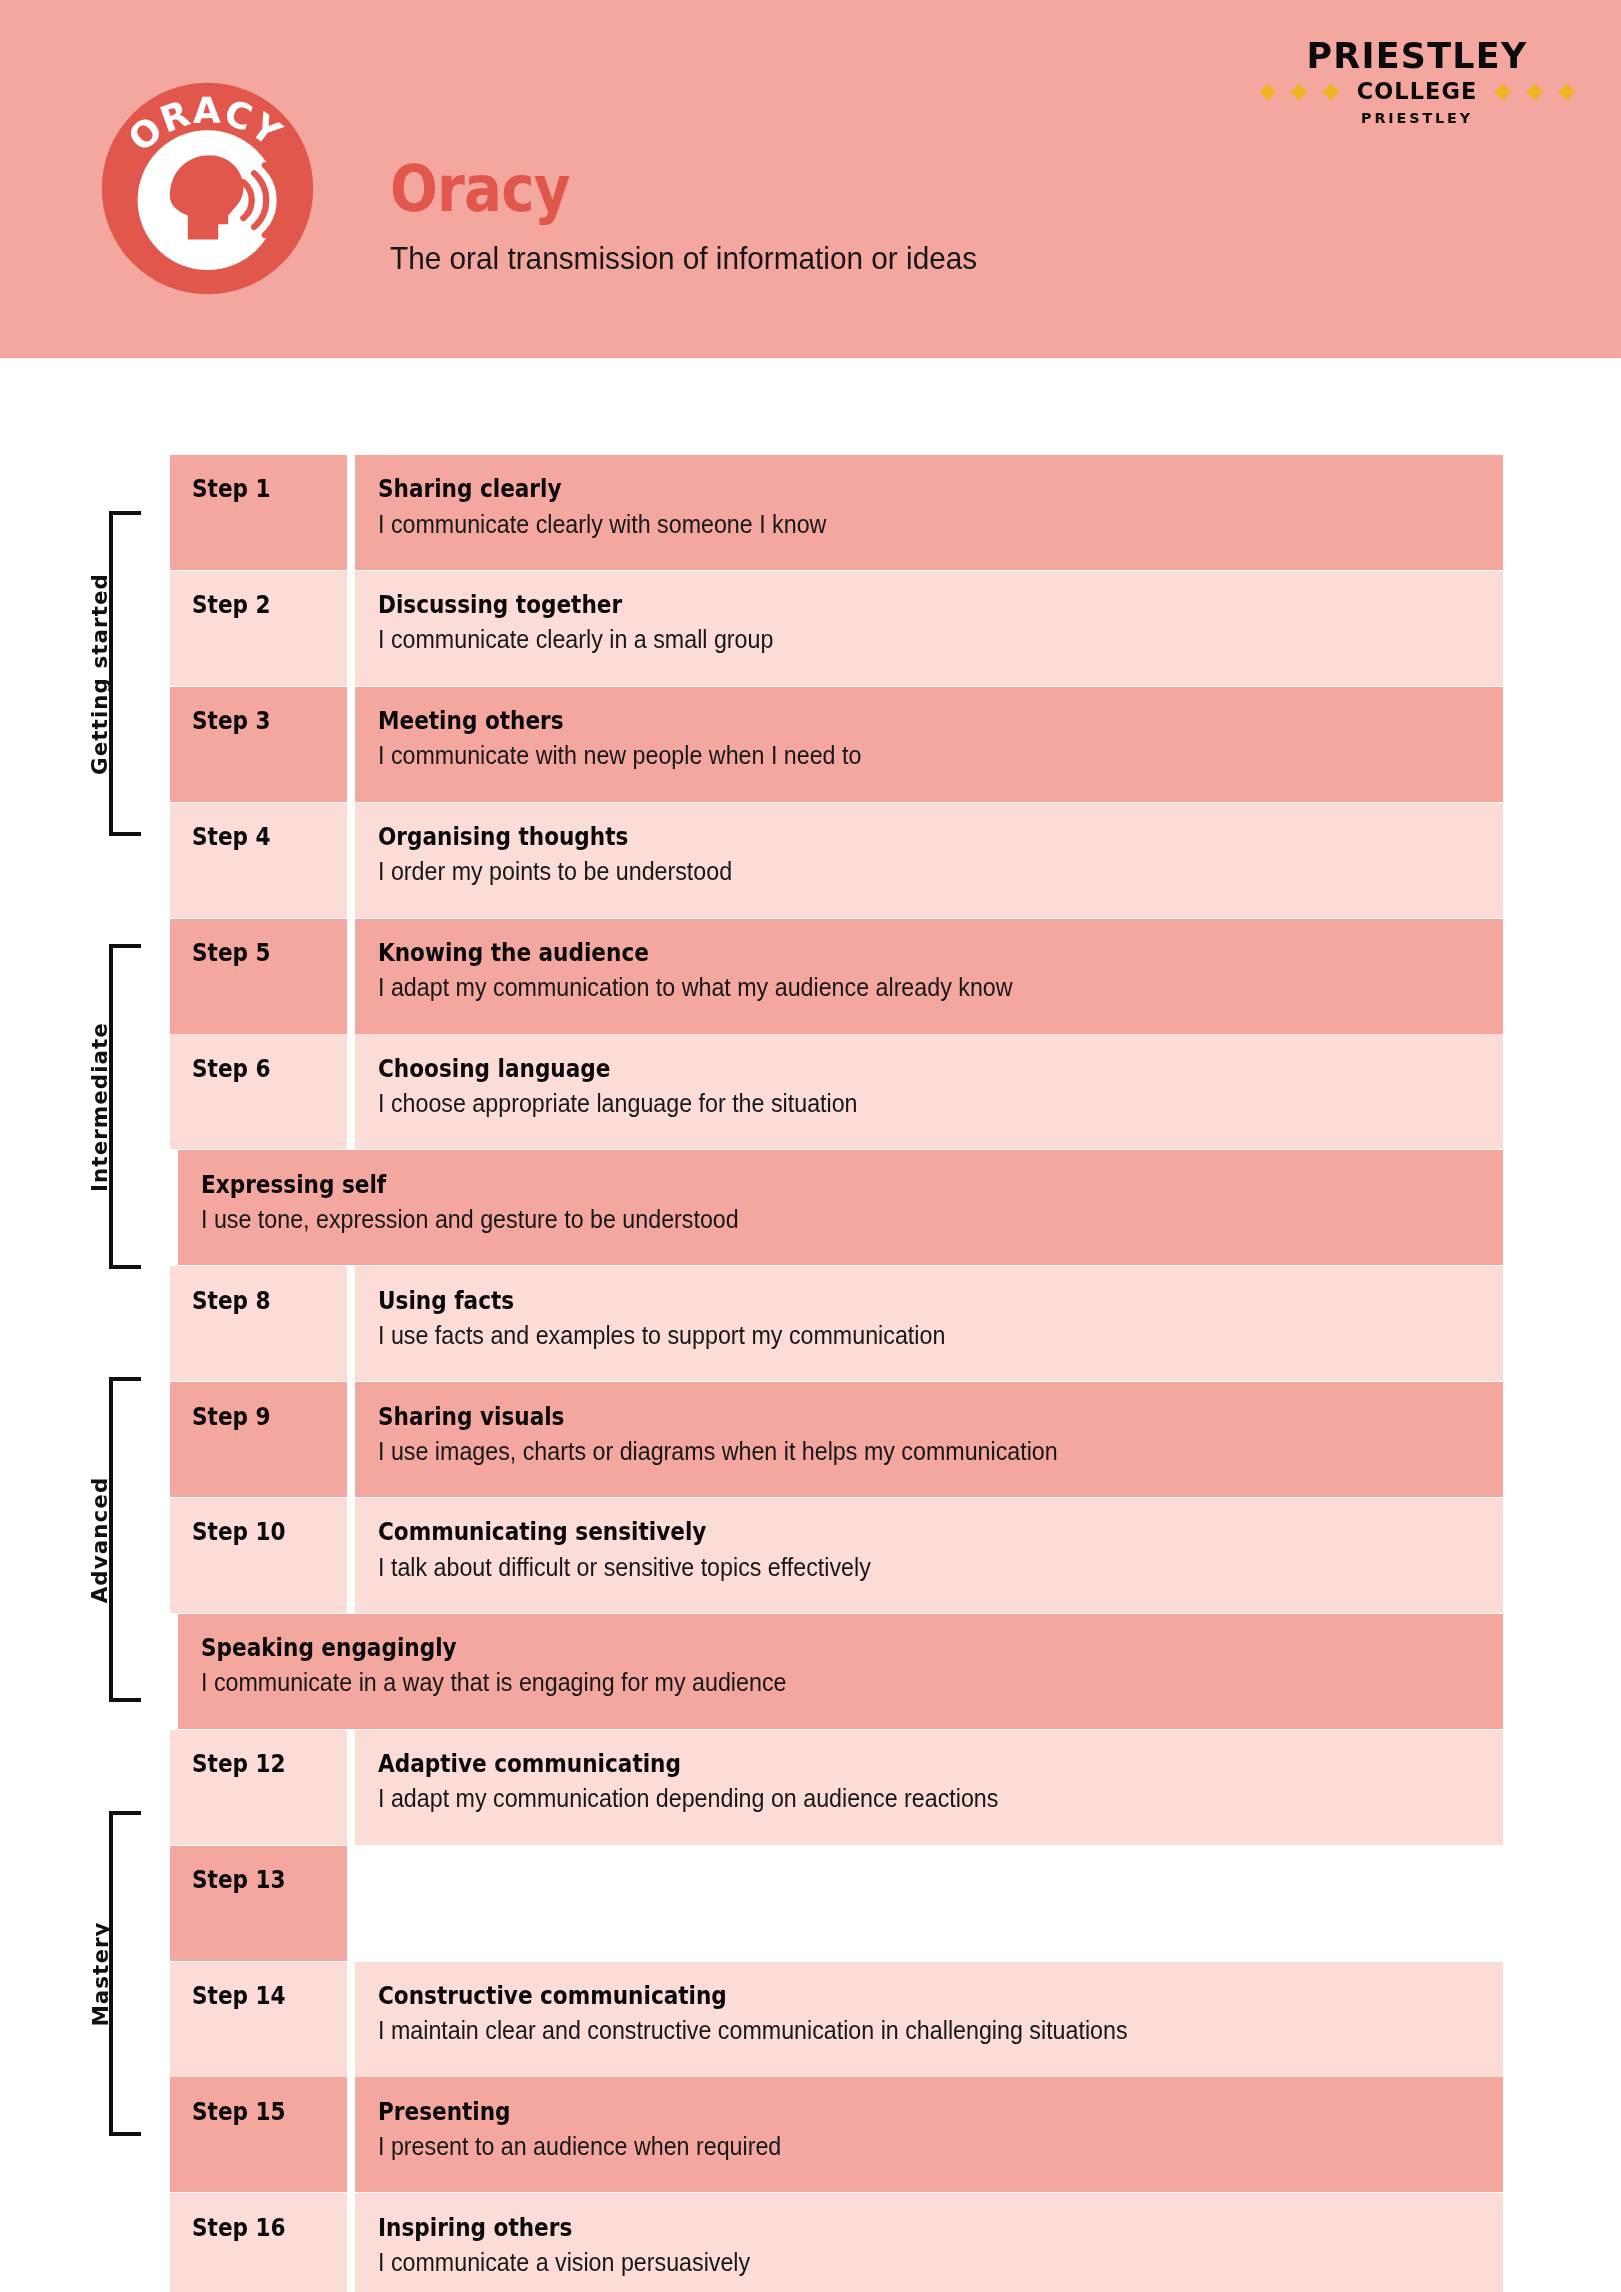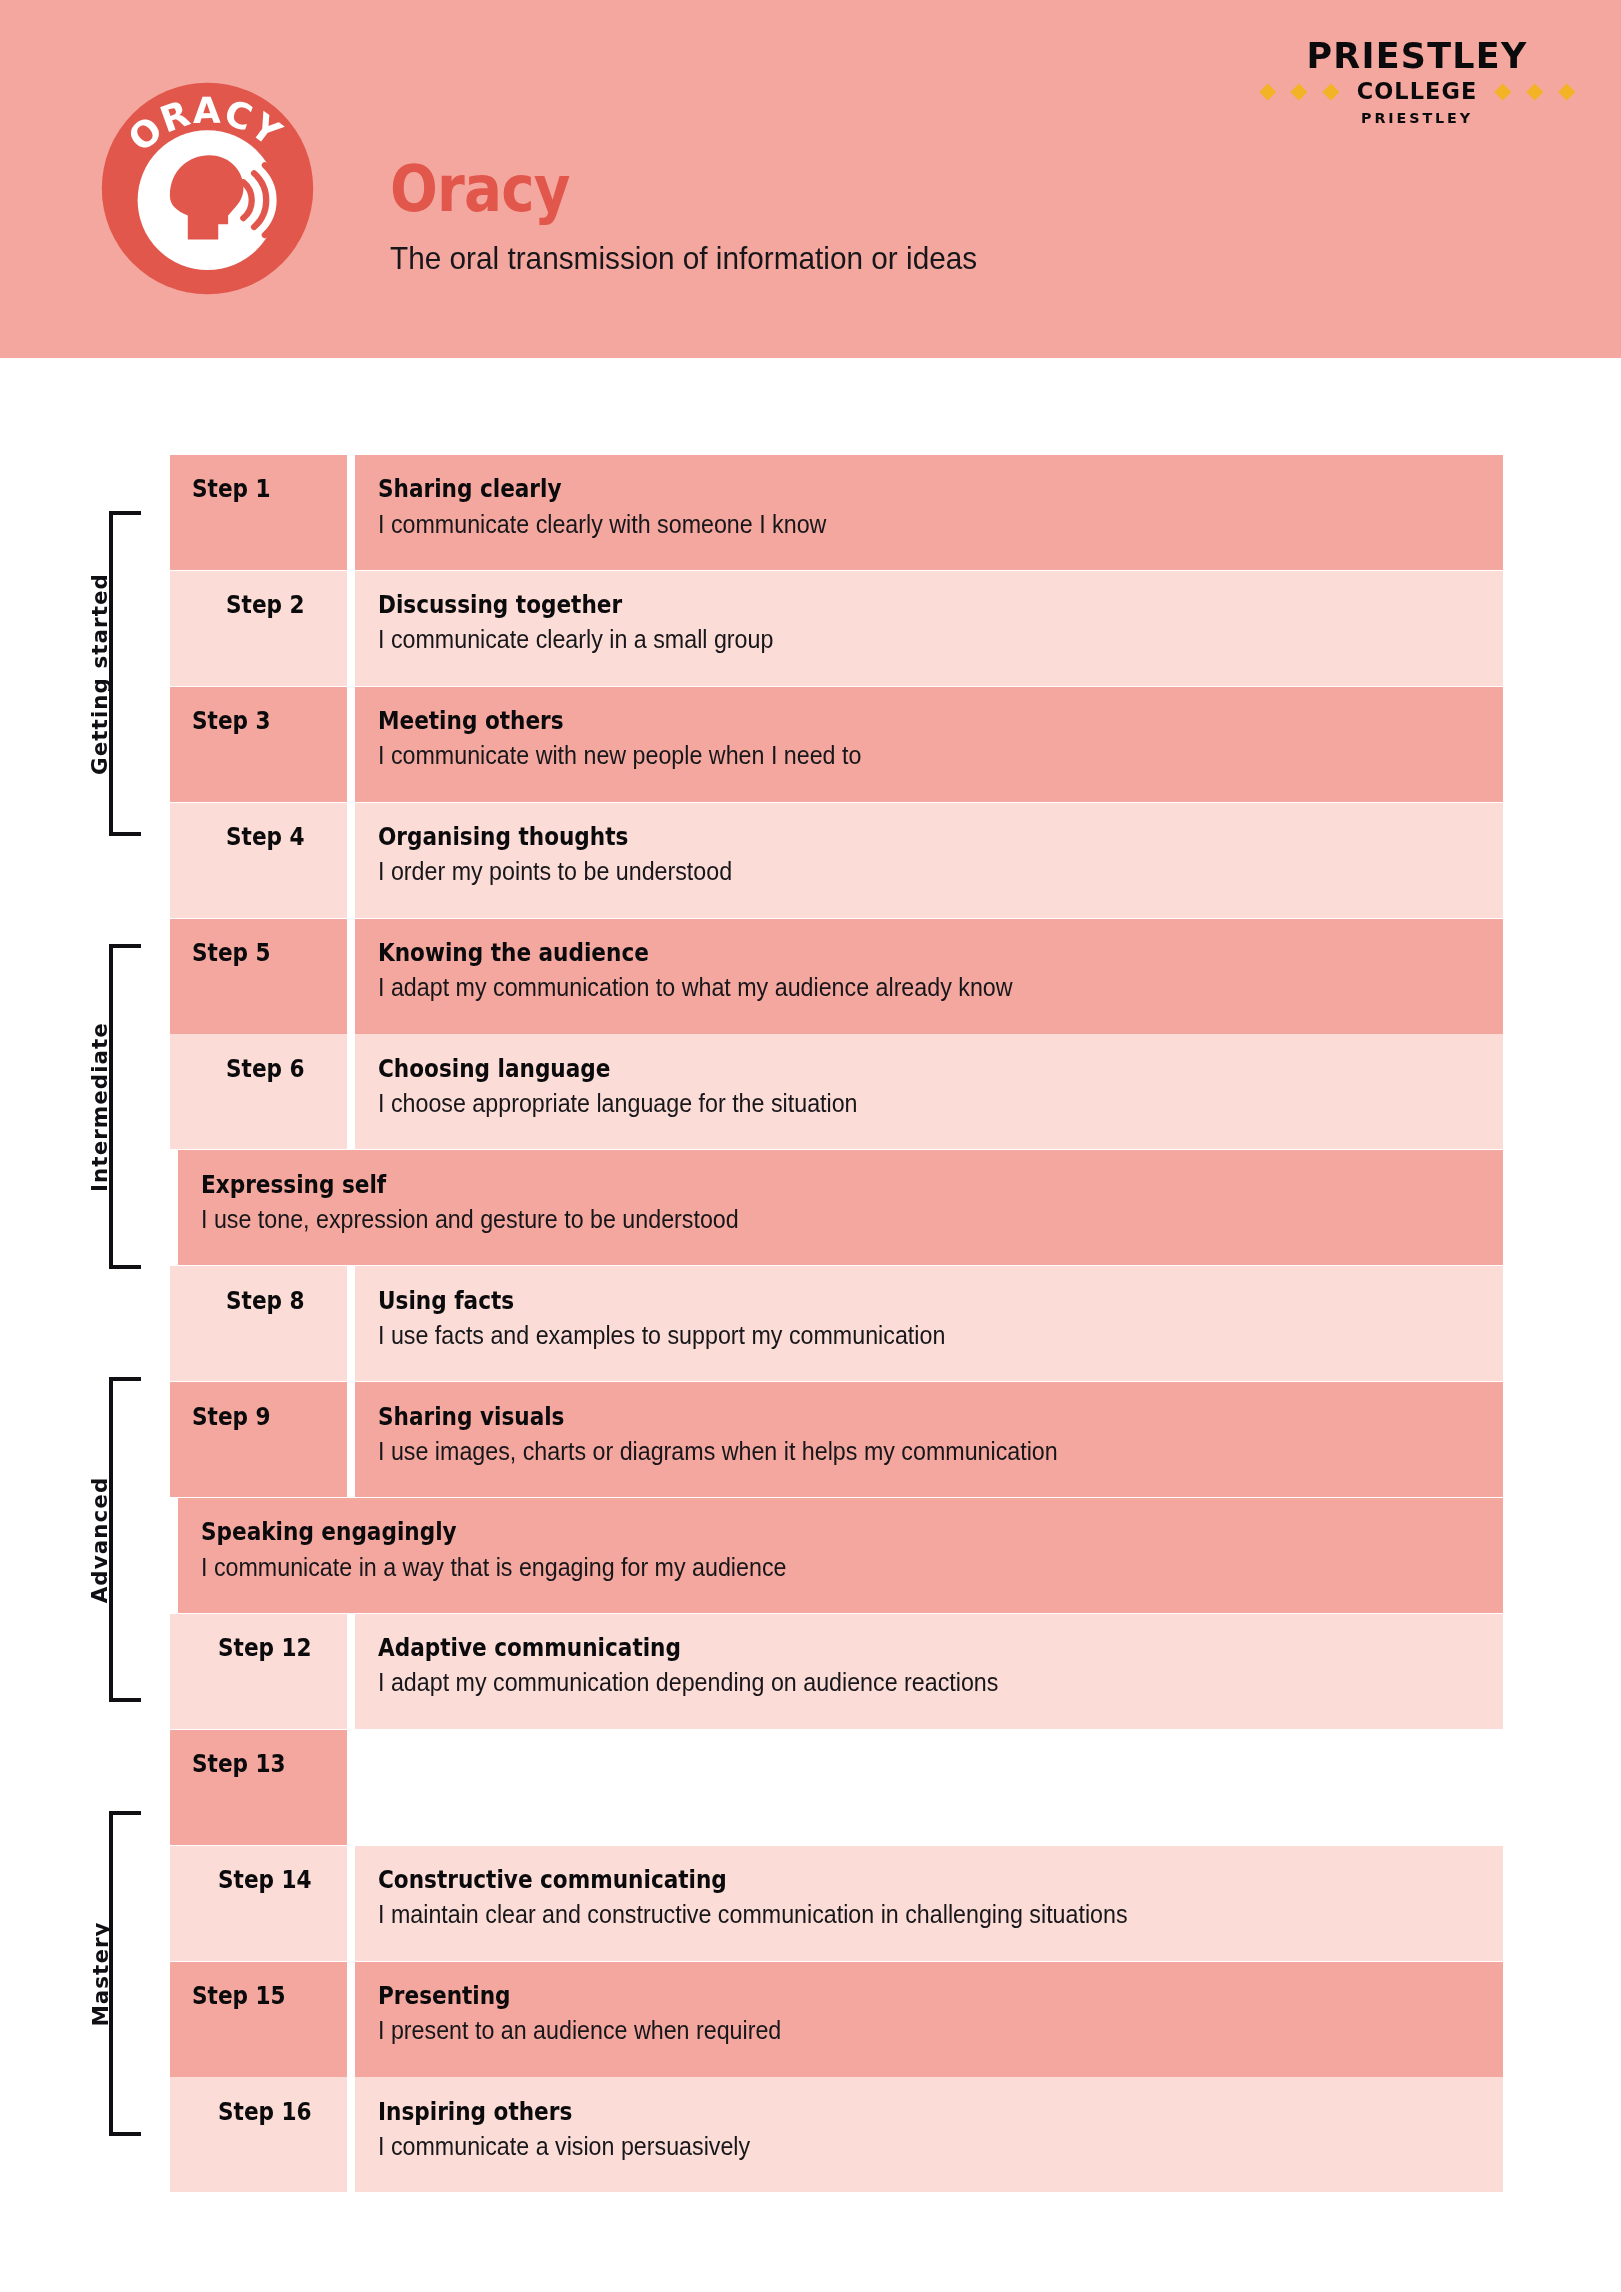--- a/index.html
+++ b/index.html
@@ -146,21 +146,21 @@
   }
   .cell-gap { flex: 0 0 8px; }
   .cell-desc {
     flex: 1 1 auto;
     padding: 22.4px 21.5px 0 23px;
   }
 
   .tone-dark .cell-step,
   .tone-dark .cell-desc { background: #F4A79E; }
   .tone-light .cell-step,
-  .tone-light .cell-desc { background: #FBDCD6; justify-content: center; }
+  .tone-light .cell-desc { background: #FBDCD6; }
 
   .step-label {
     font-family: "DejaVu Sans", sans-serif;
     font-size: 24px;
     font-weight: 700;
     color: #0B0B0D;
     line-height: 1.0;
     transform: scaleX(0.9);
     transform-origin: left center;
     white-space: nowrap;
@@ -373,20 +373,30 @@
         <div class="row tone-dark">
           <div class="cell-step">
             <div class="step-label">Step 9</div>
           </div>
           <div class="cell-gap"></div>
           <div class="cell-desc">
             <div class="desc-title">Sharing visuals</div>
             <div class="desc-body">I use images, charts or diagrams when it helps my communication</div>
           </div>
         </div>
+        <div class="row tone-light">
+          <div class="cell-step">
+            <div class="step-label">Step 10</div>
+          </div>
+          <div class="cell-gap"></div>
+          <div class="cell-desc">
+            <div class="desc-title">Communicating sensitively</div>
+            <div class="desc-body">I talk about difficult or sensitive topics effectively</div>
+          </div>
+        </div>
         <div class="row tone-dark">
           <div class="cell-gap"></div>
           <div class="cell-desc">
             <div class="desc-title">Speaking engagingly</div>
             <div class="desc-body">I communicate in a way that is engaging for my audience</div>
           </div>
         </div>
         <div class="row tone-light">
           <div class="cell-step">
             <div class="step-label">Step 12</div>

